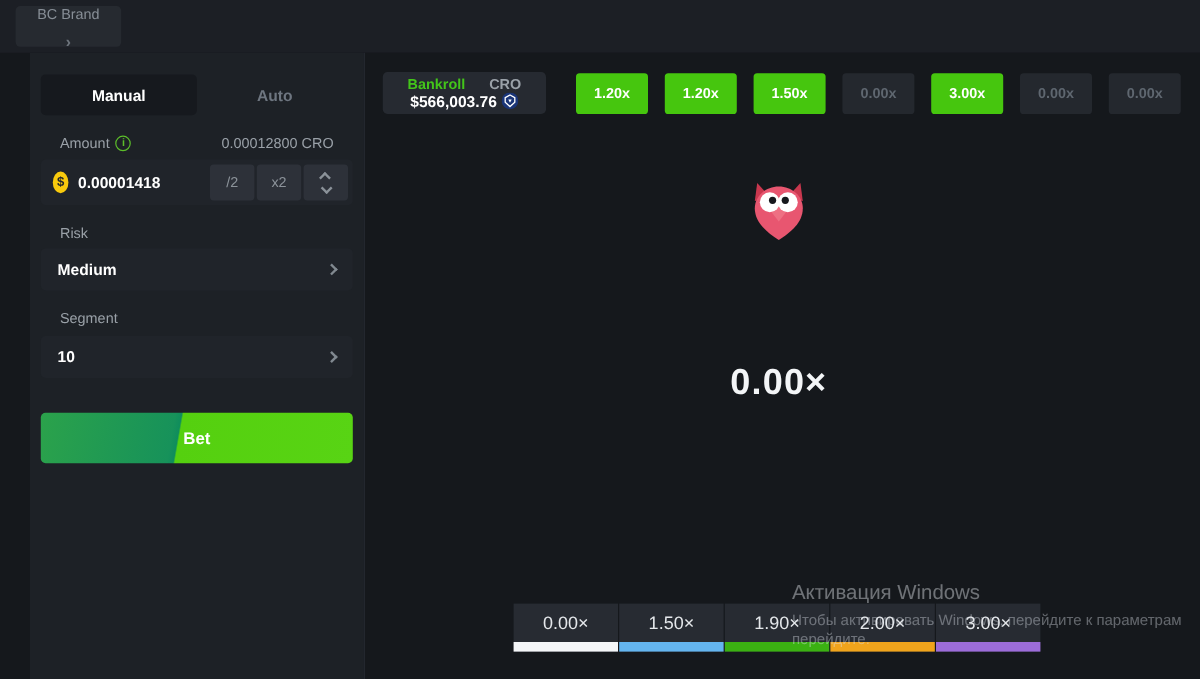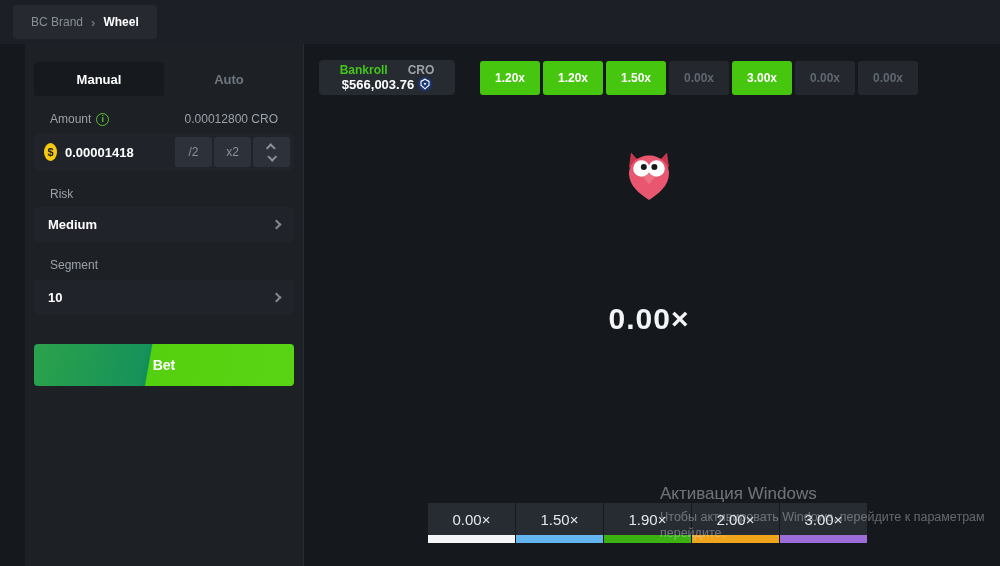--- a/index.html
+++ b/index.html
@@ -2,21 +2,21 @@
 <html><head>
 <meta charset="utf-8">
 <style>
   * { margin:0; padding:0; box-sizing:border-box; }
   body { background:#0e1013; font-family:"Liberation Sans", sans-serif; }
   .app { position:relative; width:1000px; height:566px; background:#15181c; overflow:hidden; }
 
   
   .topbar { height:44px; background:#1c1f25; display:flex; align-items:center; }
   .crumb-chip { margin-left:13px; height:34px; padding:0 18px; background:#262a30; border-radius:4px;
-                display:flex; align-items:center; gap:8px; cursor:pointer; }
+                display:flex; align-items:center; gap:8px; cursor:pointer;flex-direction:column; }
   .crumb-brand { color:#878e96; font-size:12px; }
   .crumb-sep { color:#6e757d; font-size:13px; font-weight:700; }
   .crumb-page { color:#ffffff; font-size:12px; font-weight:700; }
 
   
   .content { display:flex; height:522px;padding-left:12px; }
   .sidebar { margin-left:13px; width:278px; height:100%; background:#1d2126; padding:18px 9px 0 9px; }
   .game { flex:1; position:relative; background:#15181c; border-left:1px solid #272c33; }
 
   
@@ -60,21 +60,21 @@
 
   
   .bankroll { position:absolute; left:15px; top:16px; width:136px; height:35px; background:#262a31;
               border-radius:4px; display:flex; flex-direction:column; align-items:center; justify-content:center; }
   .bank-line1 { font-size:12px; font-weight:700; line-height:13px; }
   .bank-title { color:#43c51a; }
   .bank-cur { color:#9aa1a8; margin-left:20px; }
   .bank-line2 { display:flex; align-items:center; gap:4px; color:#ffffff; font-size:13px; font-weight:700; line-height:15px; }
   .cro-coin { width:14px; height:14px; }
 
-  .history { position:absolute; left:176px; top:17px; display:flex; gap:3px; }
+  .history { position:absolute; left:176px; top:17px; display:flex; gap:14px; }
   .hist-btn { width:60px; height:34px; border:none; border-radius:3px; font-size:12px; font-weight:700;
               cursor:pointer; font-family:"Liberation Sans", sans-serif; }
   .hist-btn.win { background:#46c60e; color:#ffffff; }
   .hist-btn.lose { background:#24282e; color:#5f6770; }
 
   
   .owl { position:absolute; left:323px; top:107px; width:44px; height:50px; }
   .result { position:absolute; left:0; top:258px; width:690px; text-align:center;
             color:#f3f5f7; font-size:30px; font-weight:700; letter-spacing:1px; }
 

